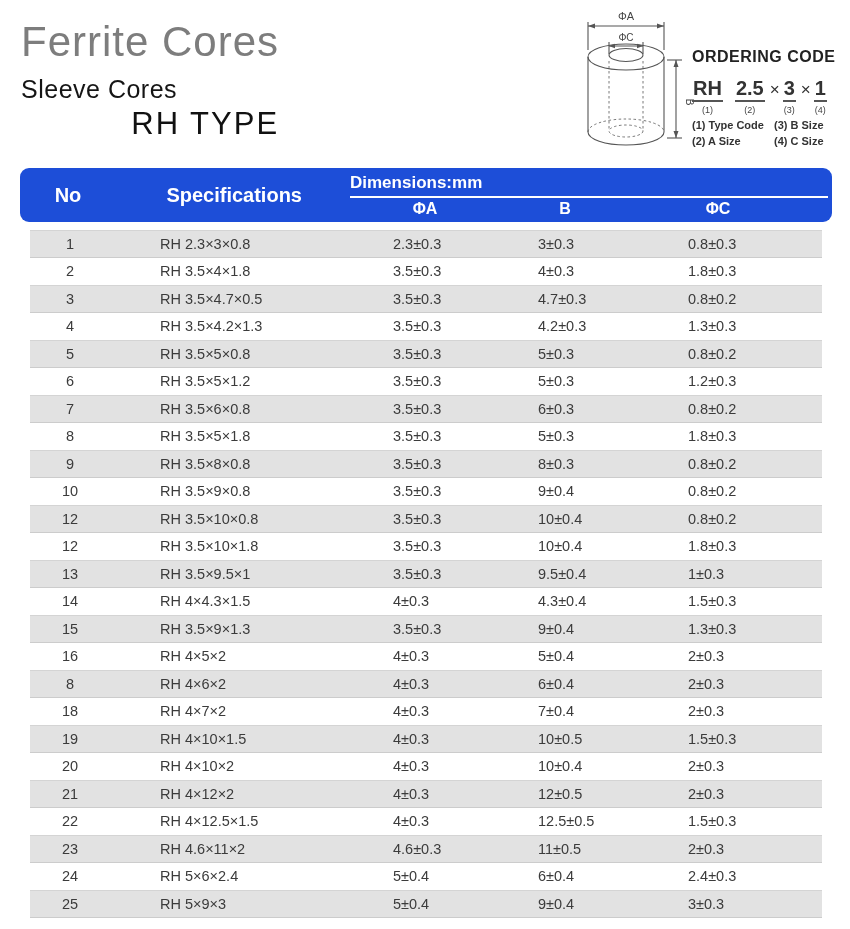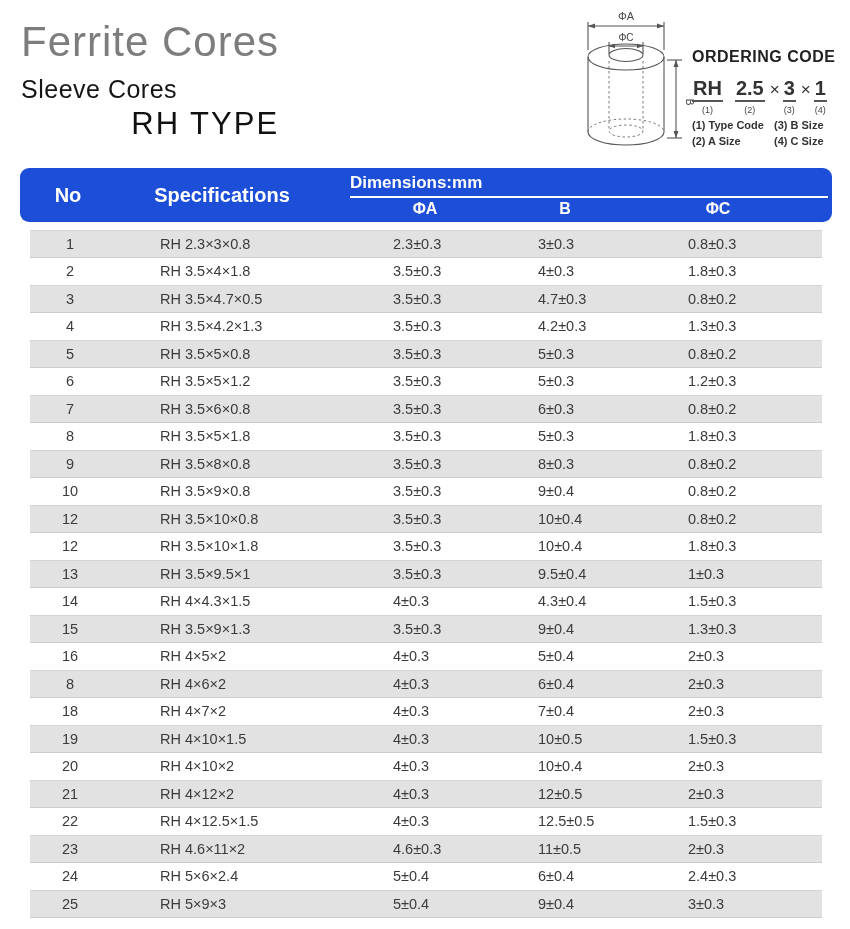--- a/index.html
+++ b/index.html
@@ -23,21 +23,21 @@
   .code-part .code-text { font-size:20px; font-weight:bold; color:#333; border-bottom:2px solid #555; padding:0 1px 1px 1px; line-height:1.05; }
   .code-part .code-num { font-size:9px; color:#444; margin-top:3px; }
   .code-sep { font-size:17px; color:#333; margin:2px 3px 0 1px; }
   .code-gap { width:8px; }
   .code-legend { display:grid; grid-template-columns:82px auto; grid-row-gap:4px; margin-top:4px; font-size:11px; color:#333; font-weight:bold; }
 
   
   .thead { position:absolute; left:20px; top:168px; width:812px; height:54px;
            background:#1d4ed8; border-radius:9px; color:#ffffff; }
   .th-no   { position:absolute; left:18px;  top:0; width:60px;  height:54px; line-height:54px; text-align:center; font-size:20px; font-weight:bold; }
-  .th-spec { position:absolute; left:122px; top:0; width:160px; height:54px; line-height:54px; text-align:center; font-size:20px; font-weight:bold; }
+  .th-spec { position:absolute; left:122px; top:0; width:160px; height:54px; line-height:54px; text-align:right; font-size:20px; font-weight:bold; }
   .th-dims-group { position:absolute; left:330px; top:3px; width:478px; height:24px; line-height:24px; font-size:17px; font-weight:bold; }
   .th-dims-rule  { position:absolute; left:330px; top:28px; width:478px; height:2px; background:#ffffff; }
   .th-a { position:absolute; left:330px; top:30px; width:150px; height:22px; line-height:22px; text-align:center; font-size:16px; font-weight:bold; }
   .th-b { position:absolute; left:470px; top:30px; width:150px; height:22px; line-height:22px; text-align:center; font-size:16px; font-weight:bold; }
   .th-c { position:absolute; left:620px; top:30px; width:156px; height:22px; line-height:22px; text-align:center; font-size:16px; font-weight:bold; }
 
   
   .rows { position:absolute; left:30px; top:230px; width:792px; }
   .row { display:grid; grid-template-columns:80px 240px 140px 150px 182px;
          height:27.5px; align-items:center; font-size:14.5px; color:#3b3b3b; background:#ffffff; }

